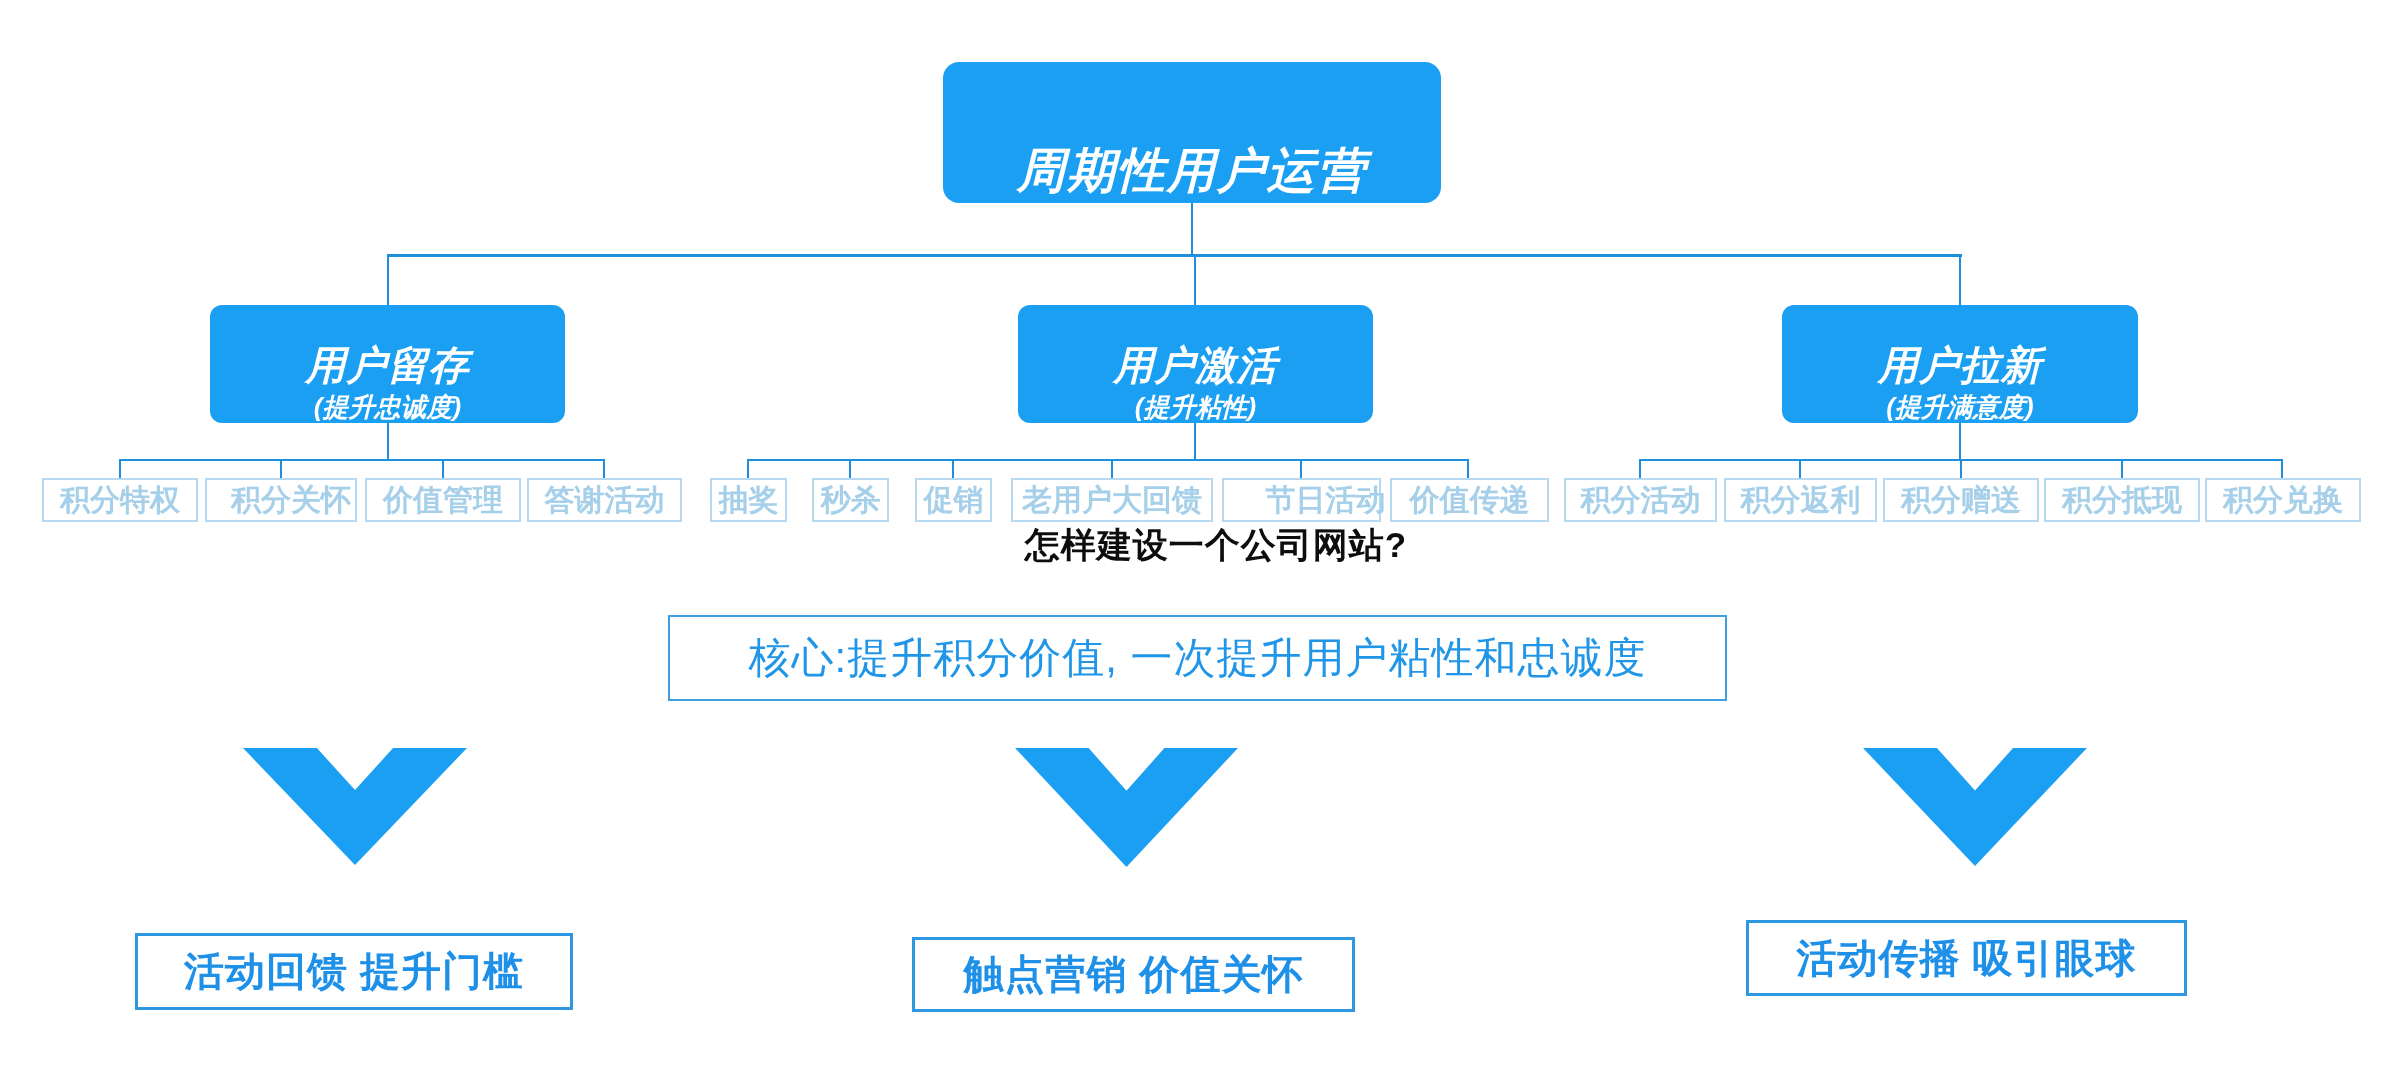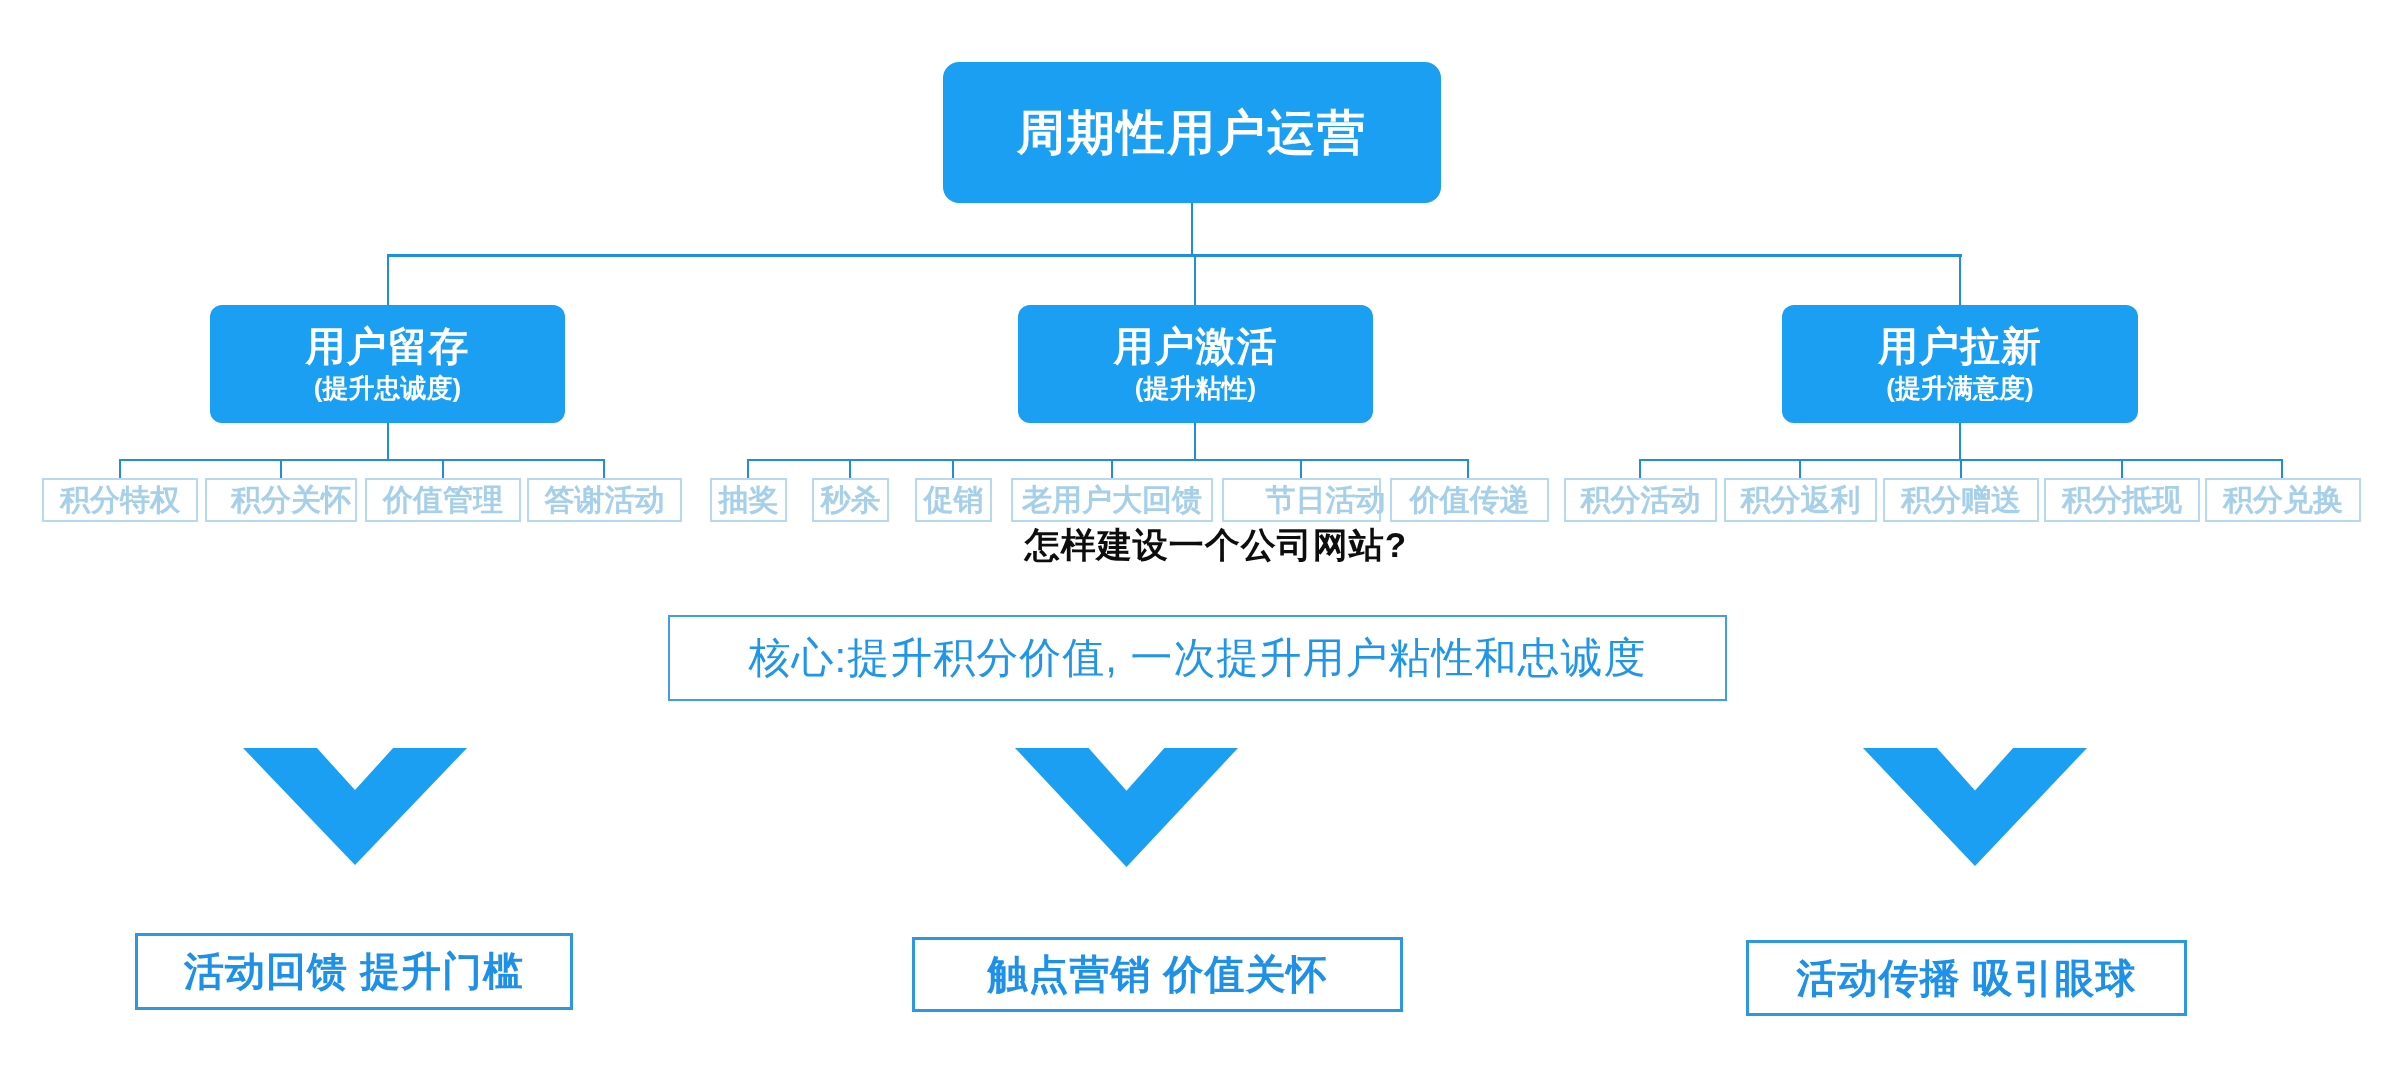--- a/index.html
+++ b/index.html
@@ -11,22 +11,23 @@
     font-family:"Liberation Sans","DejaVu Sans",sans-serif;
   }
   
   .line{position:absolute;background:var(--connector,#1f8fdb);}
   
   .node{
     position:absolute;
     background:var(--primary,#1b9ff2);
     color:#fff;
     border-radius:12px;
-    display:flex;flex-direction:column;align-items:center;justify-content:center;
+    display:flex;flex-direction:column;align-items:center;justify-content:flex-end;
     text-align:center;
+    font-style:italic;
   }
   .node.root{border-radius:16px;font-size:48px;font-weight:bold;letter-spacing:2px;}
   .node .branch-title{font-size:40px;font-weight:bold;line-height:1.15;letter-spacing:1px;}
   .node .branch-sub{font-size:26px;font-weight:bold;line-height:1.2;margin-top:4px;}
   
   .leaf{
     position:absolute;
     top:478px;height:44px;
     box-sizing:border-box;
     border:2px solid var(--leaf_border,#b5d9f0);
@@ -148,16 +149,16 @@
 
   <div class="overlay-title">怎样建设一个公司网站?</div>
 
   <div class="core-box">核心:提升积分价值, 一次提升用户粘性和忠诚度</div>
 
   <div class="chevron" style="left:243px;top:748px;width:224px;height:117px;"></div>
   <div class="chevron" style="left:1015px;top:748px;width:223px;height:119px;"></div>
   <div class="chevron" style="left:1863px;top:748px;width:224px;height:118px;"></div>
 
   <div class="outcome" style="left:135px;top:933px;width:438px;height:77px;">活动回馈 提升门槛</div>
-  <div class="outcome" style="left:912px;top:937px;width:491px;height:75px;">触点营销 价值关怀</div>
-  <div class="outcome" style="left:1746px;top:940px;width:441px;height:76px;">活动传播 吸引眼球</div>
+  <div class="outcome" style="left:912px;top:937px;width:443px;height:75px;">触点营销 价值关怀</div>
+  <div class="outcome" style="left:1746px;top:920px;width:441px;height:76px;">活动传播 吸引眼球</div>
 
 </div>
 
 </body></html>

